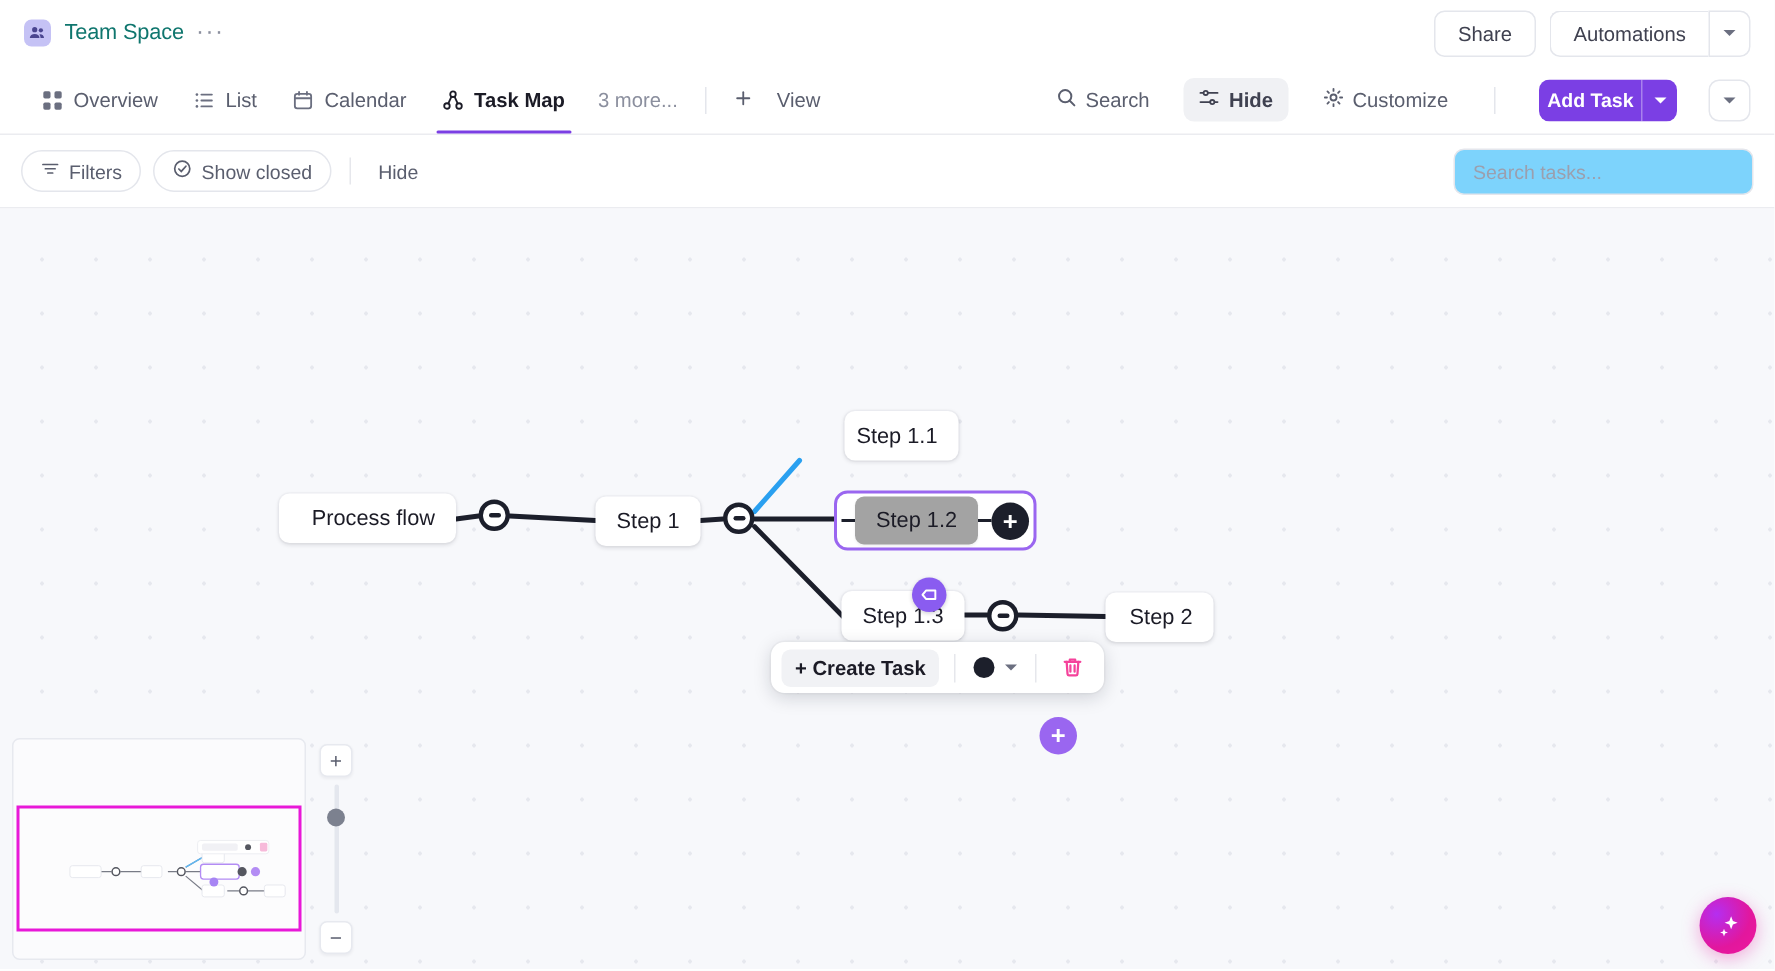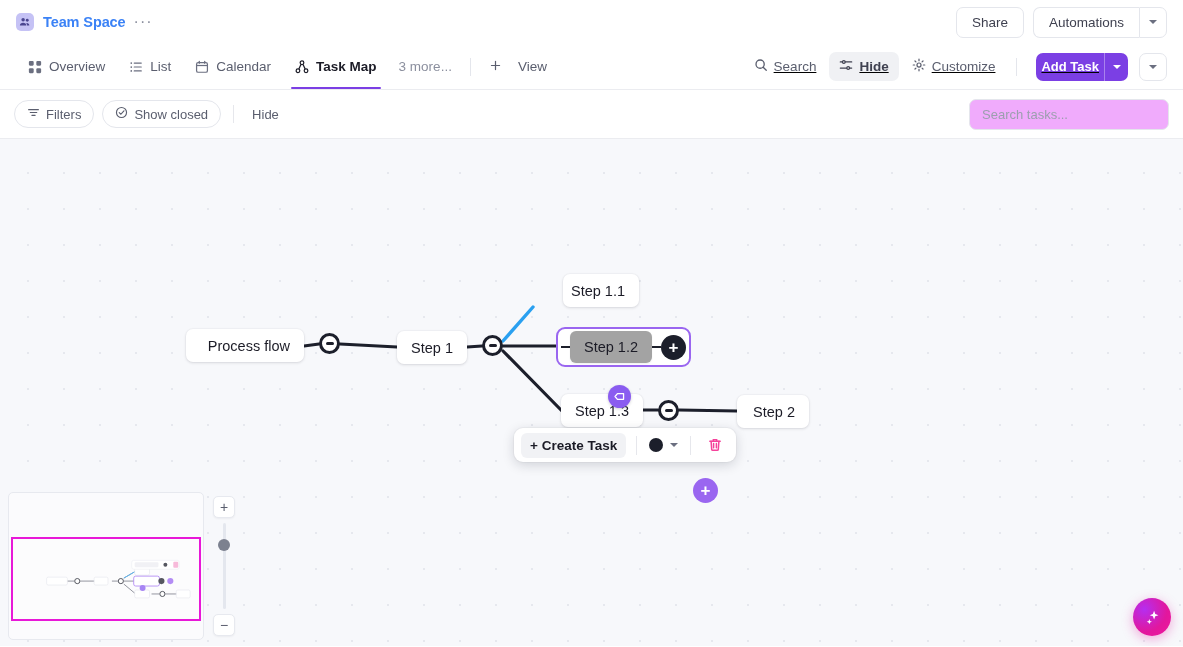--- a/index.html
+++ b/index.html
@@ -19,21 +19,21 @@
     background: #ffffff;
     position: relative;
   }
   .space-chip { display: flex; align-items: center; gap: 9px; }
   .space-avatar {
     width: 18px; height: 18px; border-radius: 5px;
     background: #c5c2f5;
     display: flex; align-items: center; justify-content: center;
     color: #4a4590;
   }
-  .space-name { font-size: 14.5px; font-weight: 700; color: #3b82f6; letter-spacing: -0.1px; }
+  .space-name { font-size: 14.5px; font-weight: 400; color: #0f766e; letter-spacing: -0.1px; }
   .dots-btn {
     color: #8b8f9e; font-size: 16px; line-height: 10px;
     padding: 2px 6px; border-radius: 5px; cursor: pointer;
     letter-spacing: 1px; margin-left: 2px;
   }
   .titlebar-right { margin-left: auto; display: flex; align-items: center; gap: 9px; }
   .btn-outline {
     height: 31px; padding: 0 15px;
     border: 1px solid #e4e6ec; border-radius: 7px;
     background: #fff; color: #3f4150; font-size: 13.5px;
@@ -68,21 +68,21 @@
     height: 2.5px; background: #7b3fe4; border-radius: 2px;
   }
   .tab-icon { display: flex; align-items: center; color: #6b6f80; }
   .tab.active .tab-icon { color: #1b1b26; }
   .tab-more { font-size: 13.5px; color: #8b8f9e; padding: 0 10px; cursor: pointer; }
   .vsep { width: 1px; height: 18px; background: #e4e6ec; margin: 0 8px; }
   .tab-addview {
     display: flex; align-items: center; gap: 16px;
     font-size: 13.5px; color: #5a5e6e; padding: 0 10px; cursor: pointer;
   }
-  .tabbar-right { margin-left: auto; display: flex; align-items: center; gap: 3px; text-decoration: underline; }
+  .tabbar-right { margin-left: auto; display: flex; align-items: center; gap: 13px; }
   .tb-item {
     display: flex; align-items: center; gap: 6px;
     font-size: 13.5px; color: #5a5e6e;
     padding: 6px 10px; border-radius: 7px; cursor: pointer;
   }
   .tb-item.filled { background: #f0f1f4; color: #3f4150; font-weight: 700; }
   .addtask {
     display: flex; align-items: stretch; margin-left: 8px;
     border-radius: 7px; overflow: hidden;
   }
@@ -113,21 +113,21 @@
     height: 28px; padding: 0 12px;
     border: 1px solid #e4e6ec; border-radius: 20px;
     font-size: 13px; color: #5a5e6e; background: #fff; cursor: pointer;
   }
   .pill + .pill { margin-left: 8px; }
   .fb-sep { width: 1px; height: 18px; background: #e6e7ec; margin: 0 12px; }
   .plain-link { font-size: 13px; color: #5a5e6e; cursor: pointer; padding: 4px 6px; }
   .search-box {
     margin-left: auto; width: 200px; height: 31px;
     border: 1px solid #e4e6ec; border-radius: 7px;
-    background: #f0abfc; padding: 0 12px;
+    background: #7dd3fc; padding: 0 12px;
     font-size: 13px; color: #3f4150;
     font-family: "Liberation Sans", sans-serif;
     outline: none;
   }
   .search-box::placeholder { color: #9b9fae; }
 
   
   .canvas {
     position: relative;
     height: 507px;

